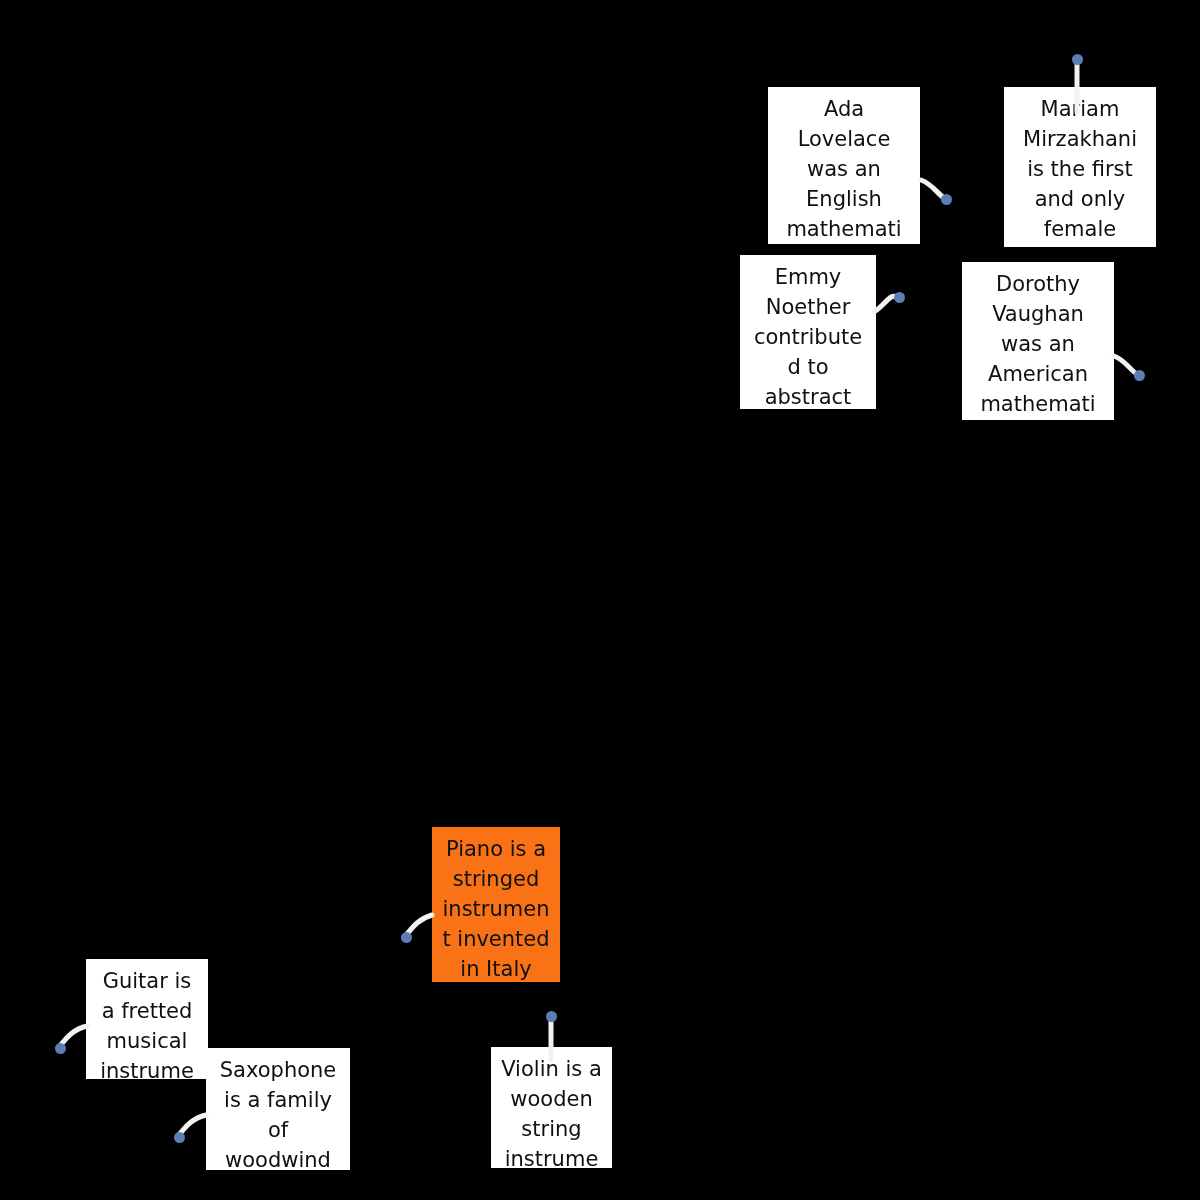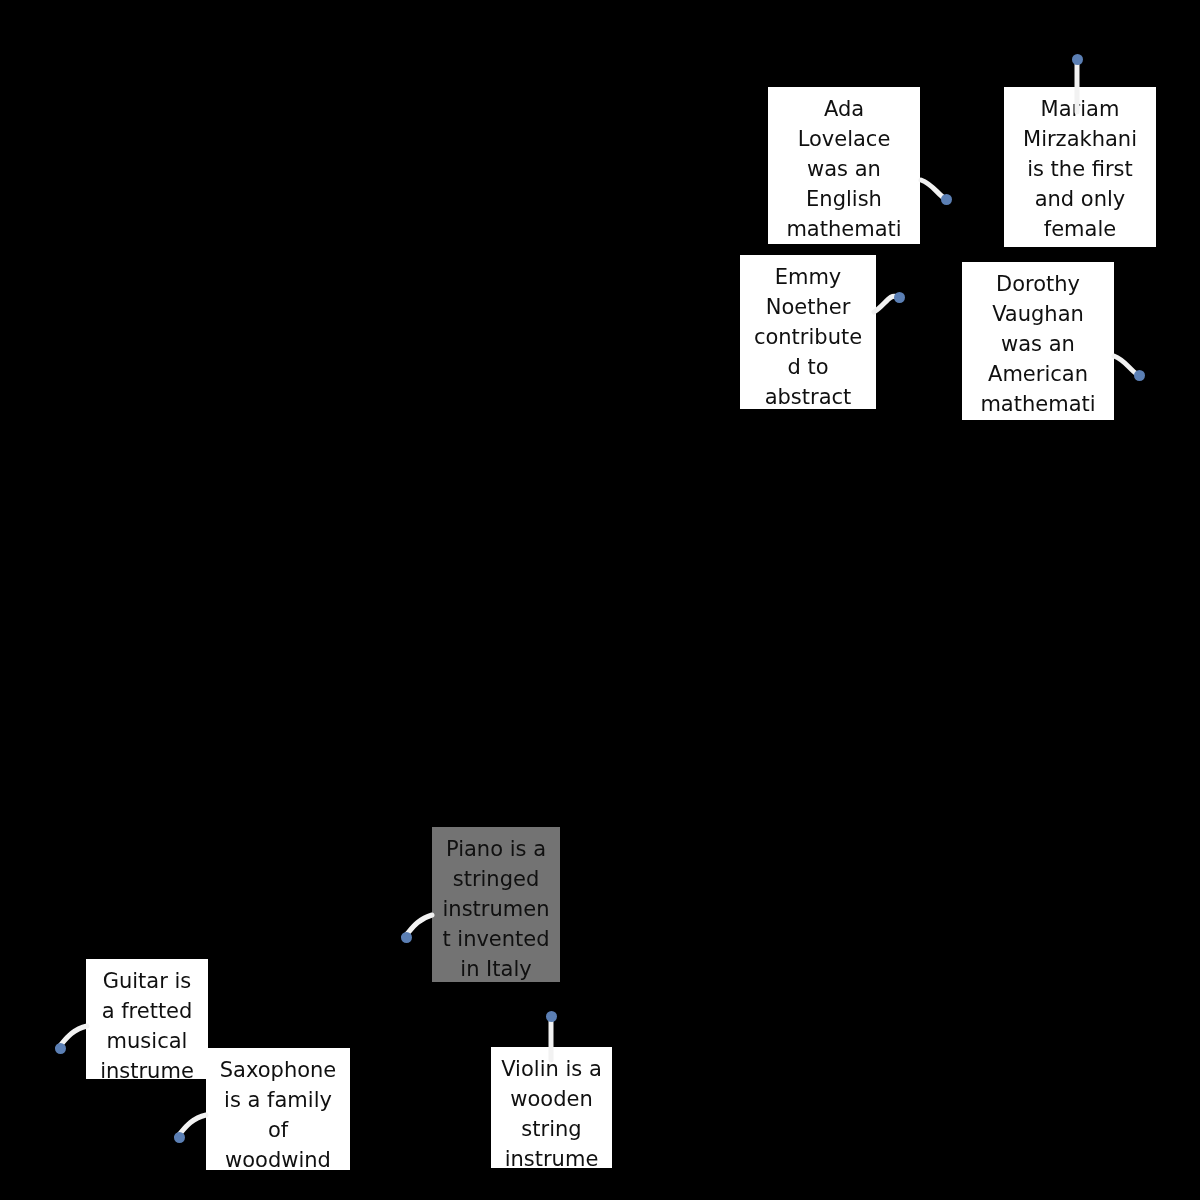--- a/index.html
+++ b/index.html
@@ -79,21 +79,21 @@
     </div>
     <div class="note-card" style="left: 1004px; top: 87px; width: 152px; height: 160px; background: rgb(255, 255, 255); color: rgb(16, 16, 16);">
       <span class="note-text">Mariam Mirzakhani is the first and only female winner of</span>
     </div>
     <div class="note-card" style="left: 740px; top: 255px; width: 136px; height: 154px; background: rgb(255, 255, 255); color: rgb(16, 16, 16);">
       <span class="note-text">Emmy Noether contributed to abstract algebra</span>
     </div>
     <div class="note-card" style="left: 962px; top: 262px; width: 152px; height: 158px; background: rgb(255, 255, 255); color: rgb(16, 16, 16);">
       <span class="note-text">Dorothy Vaughan was an American mathemati…</span>
     </div>
-    <div class="note-card" style="left: 432px; top: 827px; width: 128px; height: 155px; background: #737373; color: rgb(16, 16, 16);">
+    <div class="note-card" style="left: 432px; top: 827px; width: 128px; height: 155px; background: #f97316; color: rgb(16, 16, 16);">
       <span class="note-text">Piano is a stringed instrument invented in Italy</span>
     </div>
     <div class="note-card" style="left: 86px; top: 959px; width: 122px; height: 120px; background: rgb(255, 255, 255); color: rgb(16, 16, 16);">
       <span class="note-text">Guitar is a fretted musical instrument</span>
     </div>
     <div class="note-card" style="left: 206px; top: 1048px; width: 144px; height: 122px; background: rgb(255, 255, 255); color: rgb(16, 16, 16);">
       <span class="note-text">Saxophone is a family of woodwind instruments</span>
     </div>
     <div class="note-card" style="left: 491px; top: 1047px; width: 121px; height: 121px; background: rgb(255, 255, 255); color: rgb(16, 16, 16);">
       <span class="note-text">Violin is a wooden string instrument</span>

